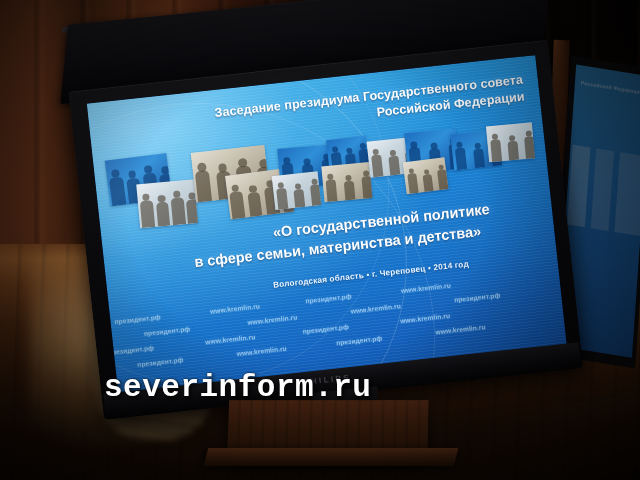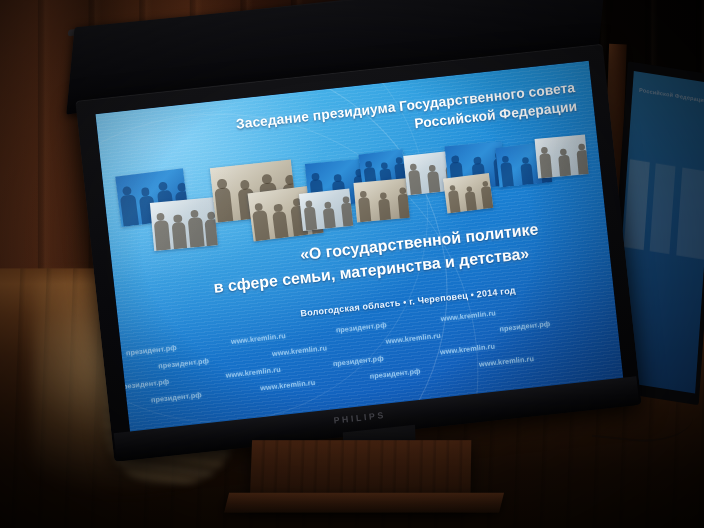--- a/index.html
+++ b/index.html
@@ -406,13 +406,14 @@
   </div>
 
   <div class="podium">
     <div class="podium-grain"></div>
   </div>
   <div class="podium-base"></div>
   <div class="cable"></div>
 
   <div class="vignette"></div>
 
+  <div class="brand">severinform.ru</div>
 </div>
 
 </body></html>

